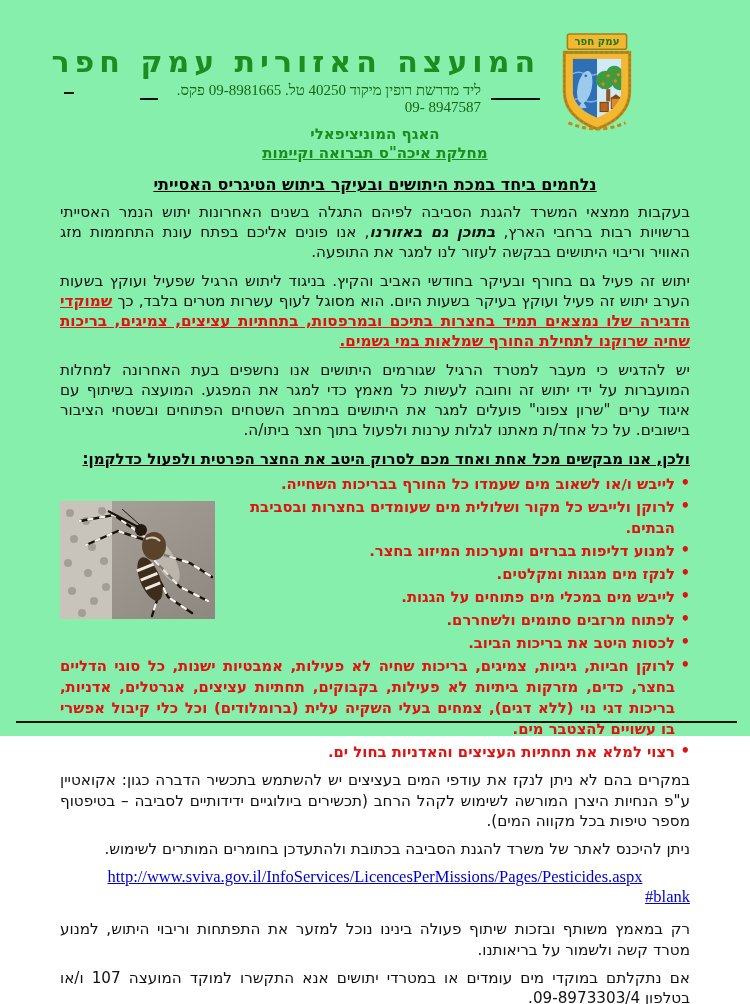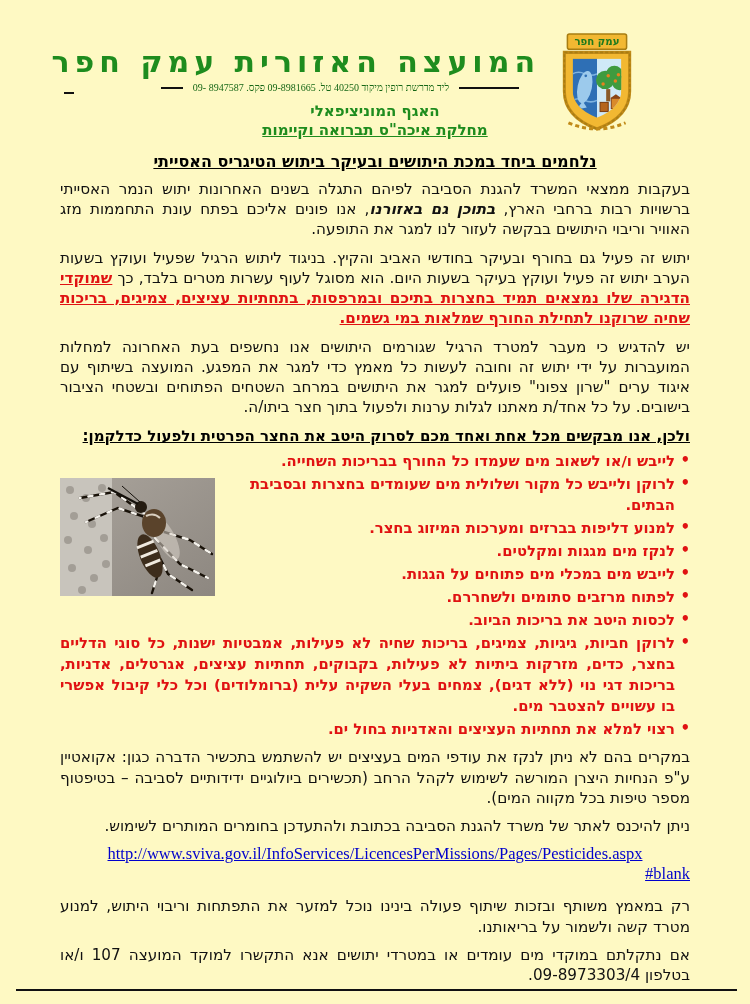--- a/index.html
+++ b/index.html
@@ -1,26 +1,26 @@
 <!DOCTYPE html>
 <html lang="he" dir="rtl"><head>
 <meta charset="utf-8">
 <style>
   html,body{margin:0;padding:0;background:#fff;}
   body{width:750px;height:1004px;overflow:hidden;font-family:"DejaVu Sans",sans-serif;direction:rtl;}
-  .page{position:relative;width:750px;height:1004px;background:#fef9c3;}
+  .page{position:relative;width:750px;height:736px;background:#86efac;}
   .content{padding:0 60px;}
 
   
   .header{position:relative;padding-top:34px;}
   .logo-wrap{position:absolute;top:33px;right:48px;width:90px;height:100px;}
   .council-title{margin:10px 150px 0 80px;text-align:center;color:#1e8c1e;
     font-weight:bold;font-size:30px;letter-spacing:5px;white-space:nowrap;}
   .address-row{display:flex;align-items:center;justify-content:center;gap:10px;
-    margin:3px 150px 0 80px;color:#156615;font-size:10px;
+    margin:3px 150px 0 80px;color:#156615;font-size:15px;
     font-family:"Liberation Serif","DejaVu Sans",serif;}
   .rule-seg{border-top:2px solid #111;height:0;}
   .rule-l{width:60px;} .rule-r{width:22px;}
   .far-dash{position:absolute;top:92px;left:4px;width:10px;border-top:2px solid #111;}
   .division{margin-top:9px;text-align:center;color:#1e8c1e;font-weight:bold;font-size:15px;}
   .department{margin-top:1px;text-align:center;color:#1e8c1e;font-weight:bold;font-size:15px;text-decoration:underline;}
 
   
   .doc-title{margin-top:13px;text-align:center;font-weight:bold;font-size:16px;text-decoration:underline;color:#000;}
   .salutation{margin-top:14px;font-weight:bold;font-size:17px;color:#000;}

